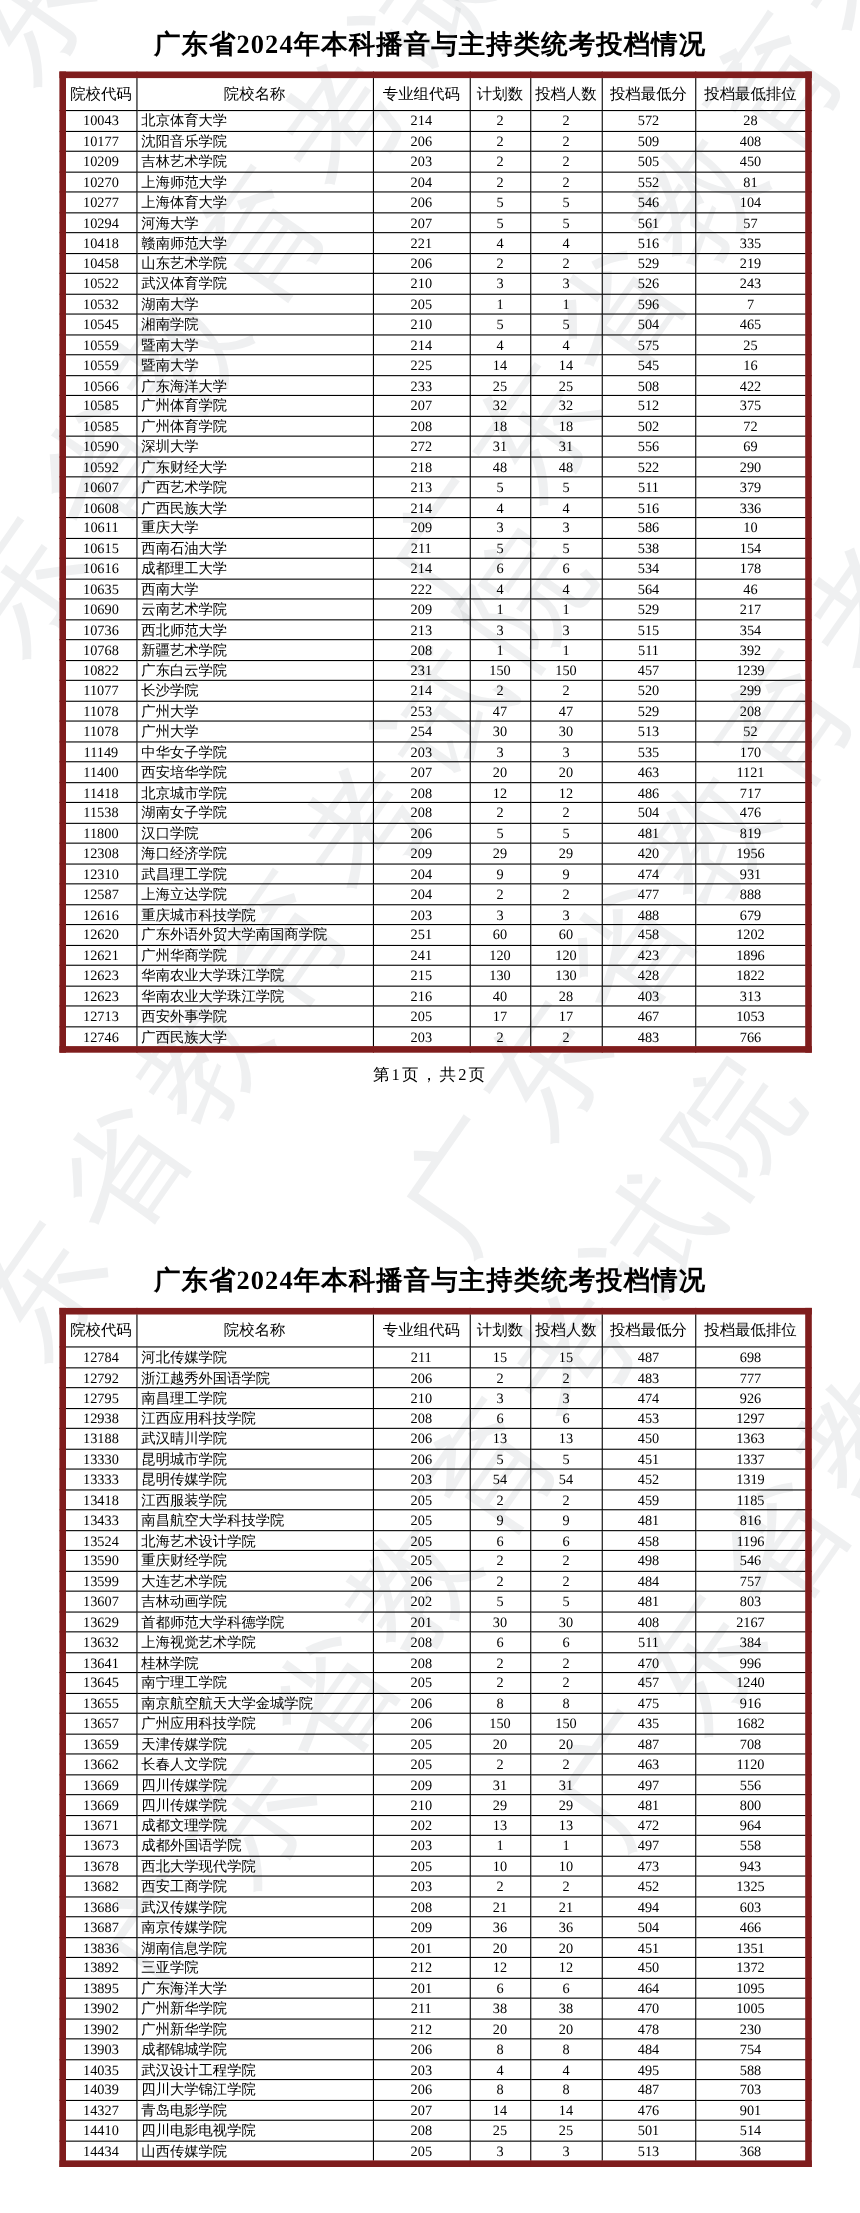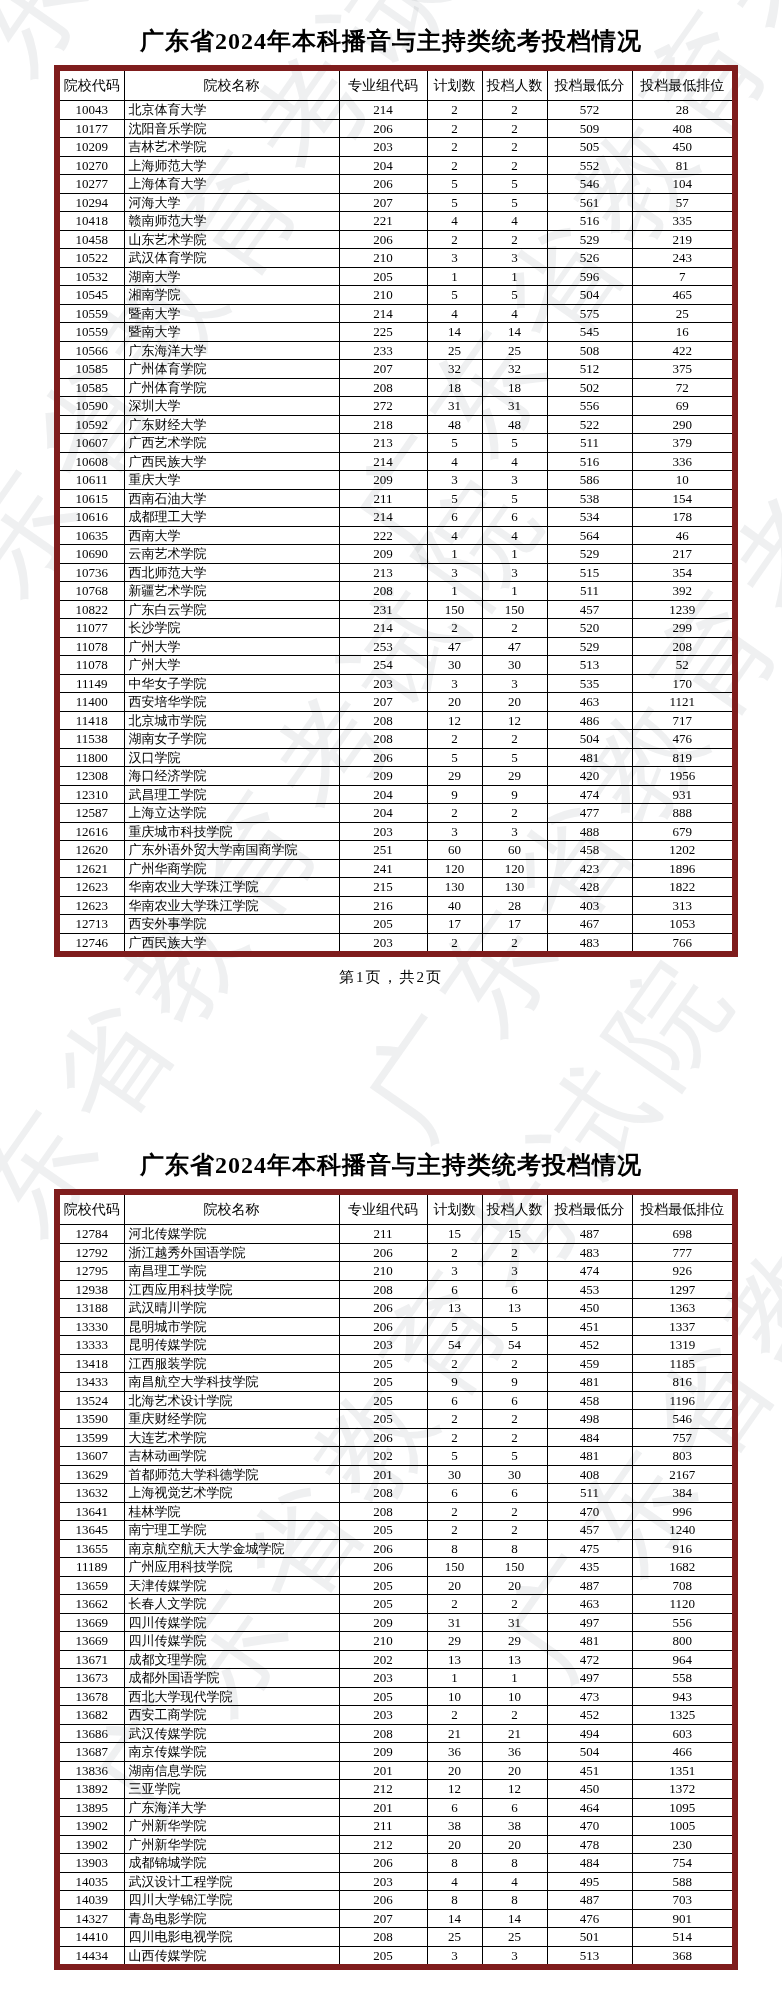--- a/index.html
+++ b/index.html
@@ -711,21 +711,21 @@
         <tr>
           <td>13655</td>
           <td class="name-cell">南京航空航天大学金城学院</td>
           <td>206</td>
           <td>8</td>
           <td>8</td>
           <td>475</td>
           <td>916</td>
         </tr>
         <tr>
-          <td>11189</td>
+          <td>13657</td>
           <td class="name-cell">广州应用科技学院</td>
           <td>206</td>
           <td>150</td>
           <td>150</td>
           <td>435</td>
           <td>1682</td>
         </tr>
         <tr>
           <td>13659</td>
           <td class="name-cell">天津传媒学院</td>

